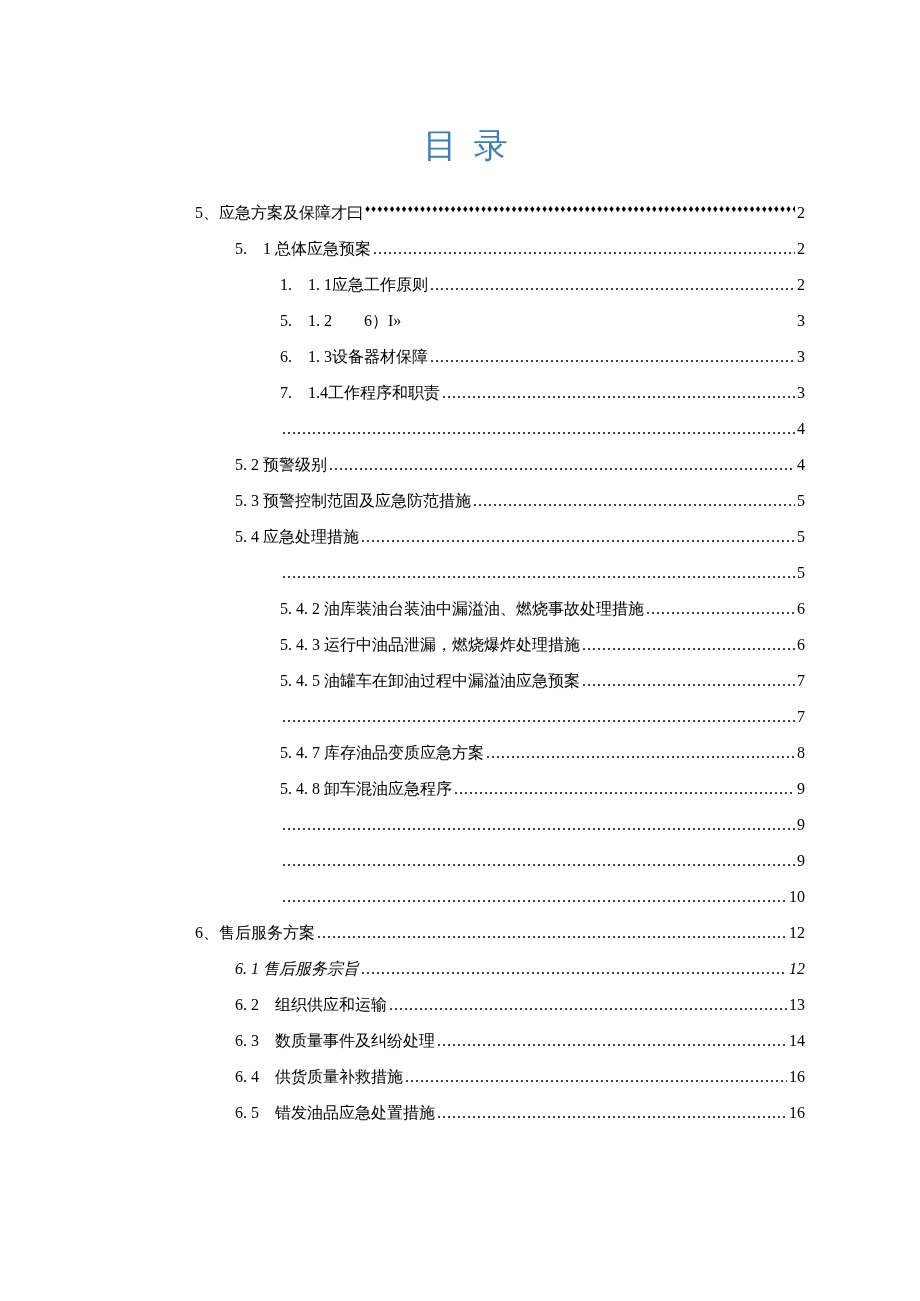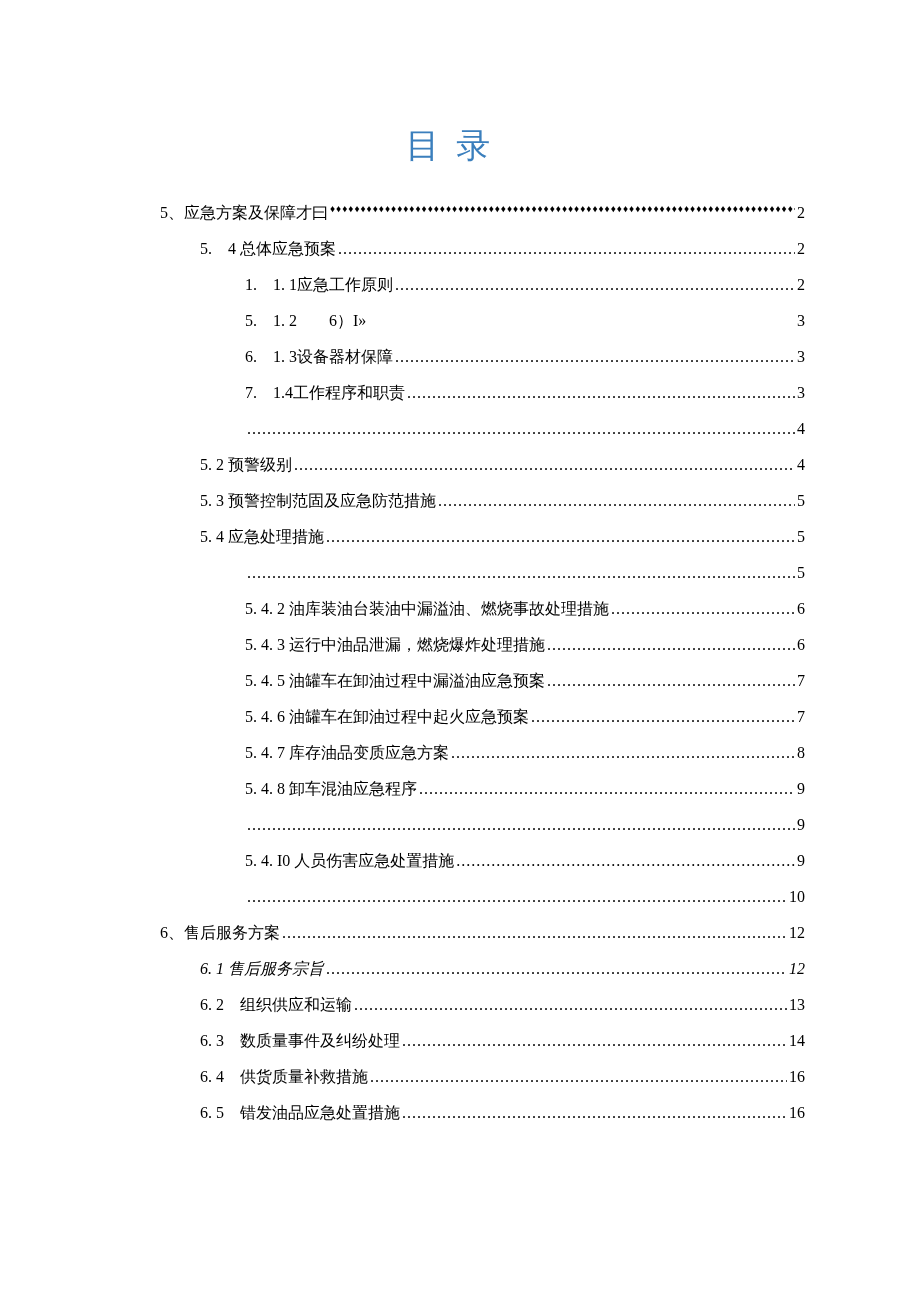--- a/index.html
+++ b/index.html
@@ -6,21 +6,21 @@
     margin: 0;
     background: #fff;
     font-family: "SimSun", "宋体", serif;
     font-size: 16px;
     line-height: 1.5;
   }
   .page {
     width: 920px;
     height: 1301px;
     box-sizing: border-box;
-    padding: 120px 105px 0 85px;
+    padding: 120px 105px 0 120px;
     position: relative;
   }
   .title {
     text-align: center;
     font-size: 34px;
     color: #3b7fbd;
     letter-spacing: 4px;
     margin-bottom: 30px;
   }
   .toc-line {
@@ -57,21 +57,21 @@
 
 <div class="page">
   <div class="title">目 录</div>
   <div id="toc-container">
       <div class="toc-line indent-0">
         <span class="label">5、应急方案及保障才曰</span>
         <span class="leader" style="font-size: 10px;">♦♦♦♦♦♦♦♦♦♦♦♦♦♦♦♦♦♦♦♦♦♦♦♦♦♦♦♦♦♦♦♦♦♦♦♦♦♦♦♦♦♦♦♦♦♦♦♦♦♦♦♦♦♦♦♦♦♦♦♦♦♦♦♦♦♦♦♦♦♦♦♦♦♦♦♦♦♦♦♦♦♦♦♦♦♦♦♦♦♦</span>
         <span class="pnum">2</span>
       </div>
       <div class="toc-line indent-1">
-        <span class="label">5.　4 总体应急预案</span>
+        <span class="label">5.　1 总体应急预案</span>
         <span class="leader">...................................................................................................................................</span>
         <span class="pnum">2</span>
       </div>
       <div class="toc-line indent-2">
         <span class="label">1.　1. 1应急工作原则</span>
         <span class="leader">...................................................................................................................................</span>
         <span class="pnum">2</span>
       </div>
       <div class="toc-line indent-2">
         <span class="label">5.　1. 2　　6）I»</span>
@@ -120,40 +120,38 @@
         <span class="label">5. 4. 3 运行中油品泄漏，燃烧爆炸处理措施</span>
         <span class="leader">...................................................................................................................................</span>
         <span class="pnum">6</span>
       </div>
       <div class="toc-line indent-2">
         <span class="label">5. 4. 5 油罐车在卸油过程中漏溢油应急预案</span>
         <span class="leader">...................................................................................................................................</span>
         <span class="pnum">7</span>
       </div>
       <div class="toc-line indent-2">
-        <span class="label">5. 4. 6 油罐车在卸油过程中起火应急预案</span>
         <span class="leader">...................................................................................................................................</span>
         <span class="pnum">7</span>
       </div>
       <div class="toc-line indent-2">
         <span class="label">5. 4. 7 库存油品变质应急方案</span>
         <span class="leader">...................................................................................................................................</span>
         <span class="pnum">8</span>
       </div>
       <div class="toc-line indent-2">
         <span class="label">5. 4. 8 卸车混油应急程序</span>
         <span class="leader">...................................................................................................................................</span>
         <span class="pnum">9</span>
       </div>
       <div class="toc-line indent-2">
         <span class="leader">...................................................................................................................................</span>
         <span class="pnum">9</span>
       </div>
       <div class="toc-line indent-2">
-        <span class="label">5. 4. I0 人员伤害应急处置措施</span>
         <span class="leader">...................................................................................................................................</span>
         <span class="pnum">9</span>
       </div>
       <div class="toc-line indent-2">
         <span class="leader">...................................................................................................................................</span>
         <span class="pnum">10</span>
       </div>
       <div class="toc-line indent-0">
         <span class="label">6、售后服务方案</span>
         <span class="leader">...................................................................................................................................</span>

